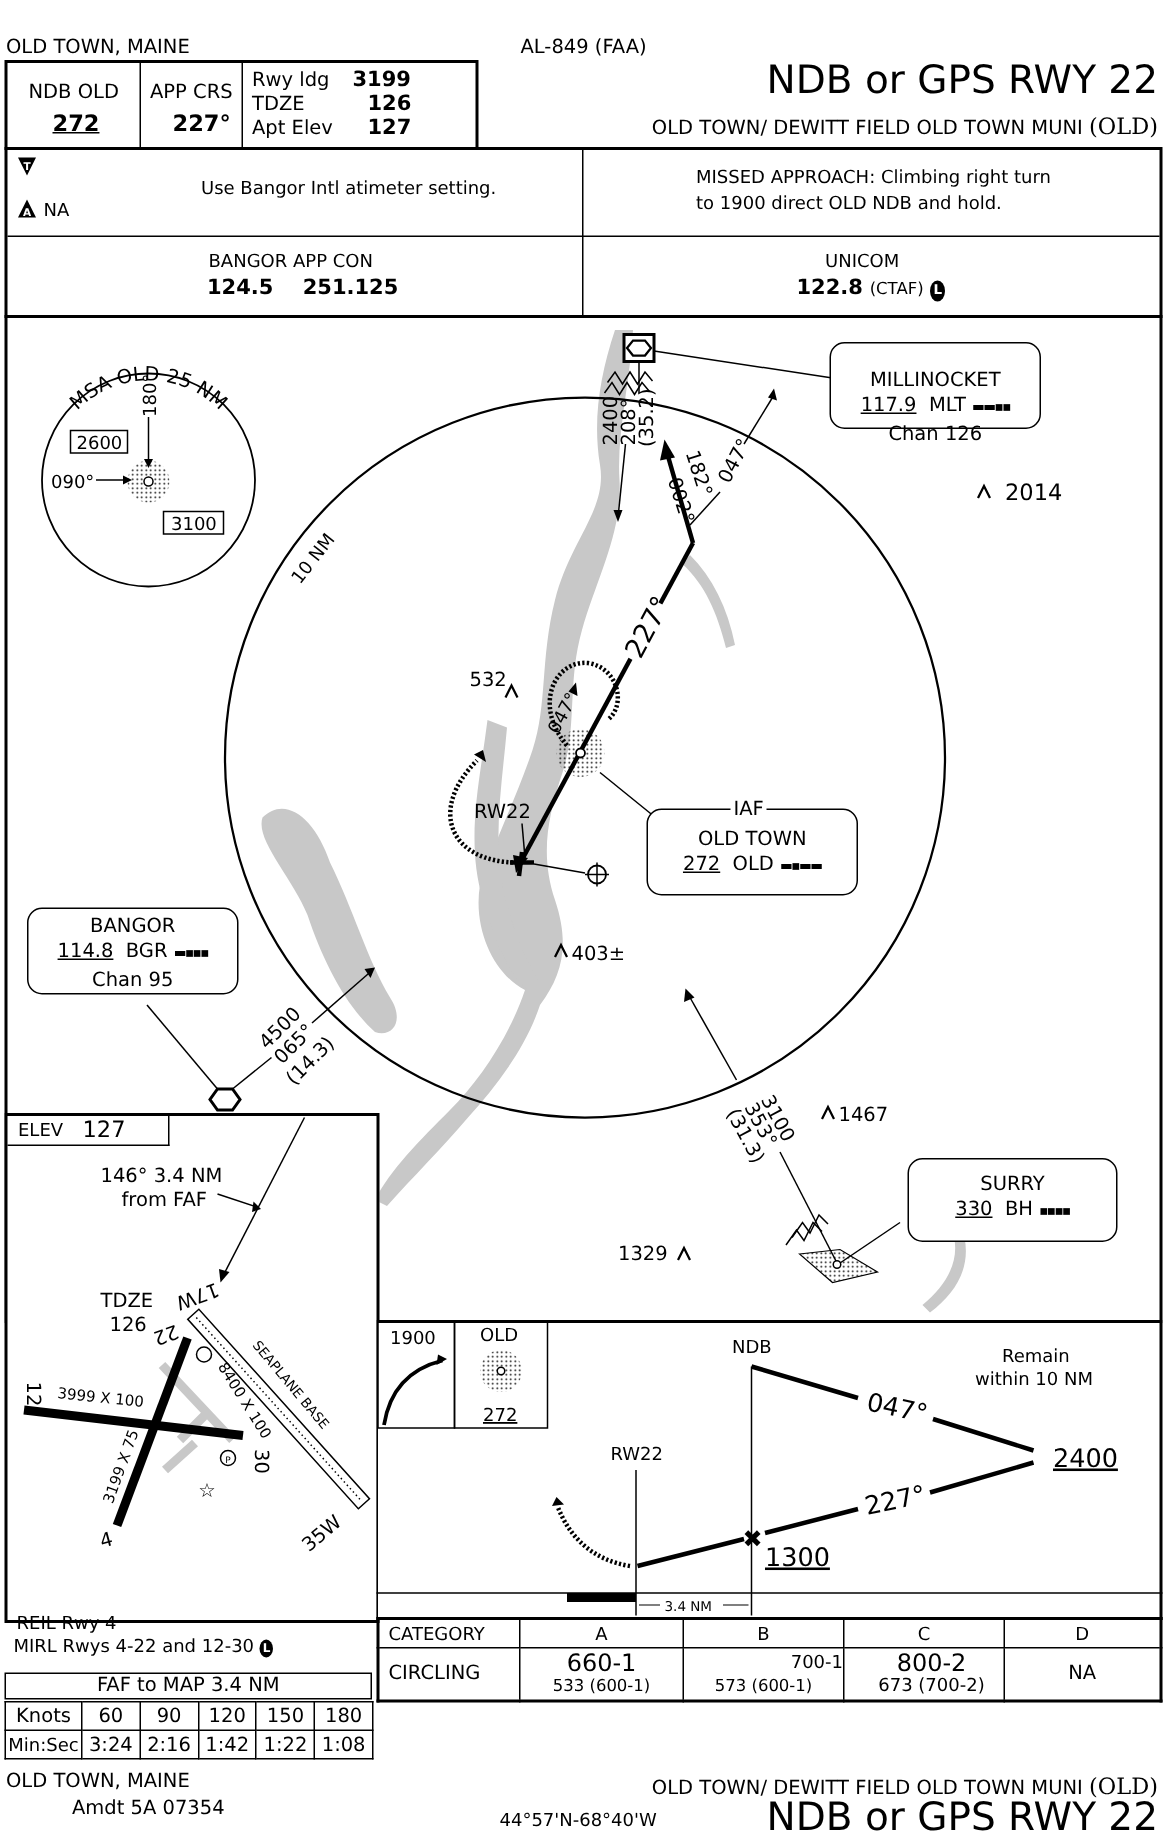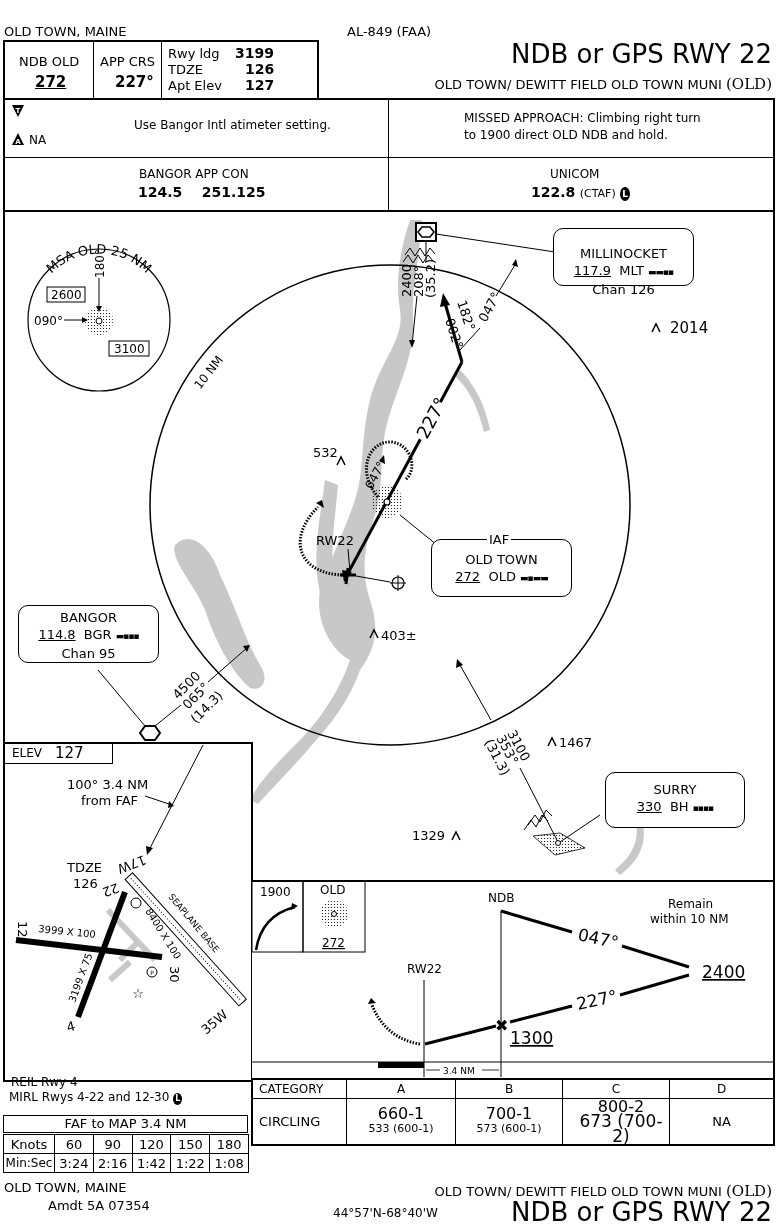--- a/index.html
+++ b/index.html
@@ -206,21 +206,21 @@
 
 <div class="callout" style="left:605px;top:772px;width:140px;height:56px;padding-top:8px;">
   <div>SURRY</div>
   <div><span class="u">330</span>&nbsp; <span>BH</span> <span style="font-size:9px;letter-spacing:-1px;">▪▪▪▪</span></div>
 </div>
 
 <div class="box" style="left:3px;top:742px;width:250px;height:340px;background:#fff;">
   <div class="abs" style="left:0;top:0;width:108px;height:20px;border-right:1px solid #000;border-bottom:1px solid #000;box-sizing:border-box;"></div>
   <div class="t" style="left:7px;top:2px;font-size:12px;">ELEV</div>
   <div class="t" style="left:50px;top:0px;font-size:15px;">127</div>
-  <div class="t" style="left:62px;top:33px;font-size:13px;">100° 3.4 NM</div>
+  <div class="t" style="left:62px;top:33px;font-size:13px;">146° 3.4 NM</div>
   <div class="t" style="left:76px;top:49px;font-size:13px;">from FAF</div>
   <div class="t" style="left:62px;top:116px;font-size:13px;">TDZE</div>
   <div class="t" style="left:68px;top:132px;font-size:13px;">126</div>
   <div class="t" style="left:6px;top:331px;font-size:12px;">REIL Rwy 4</div>
 </div>
 
 <svg class="abs" style="left:0;top:0;" width="778" height="1232" viewBox="0 0 778 1232">
 
   <line x1="203" y1="745" x2="149" y2="850" stroke="#000" stroke-width="1"></line>
   <polygon points="146,846 153,848 147,855" fill="#000"></polygon>
@@ -326,26 +326,26 @@
     <td style="width:106px;font-size:12px;">C</td>
     <td style="font-size:12px;">D</td>
   </tr>
   <tr style="height:36px;">
     <td style="text-align:left;padding-left:6px;">CIRCLING</td>
     <td style="line-height:15px;">
       <div style="font-size:16px;">660-1</div>
       <div style="font-size:11px;">533 (600-1)</div>
     </td>
     <td style="line-height:15px;">
-      <div style="font-size:16px;">700-1</div>
+      <div style="font-size:12px;text-align:right;">700-1</div>
       <div style="font-size:11px;">573 (600-1)</div>
     </td>
     <td style="line-height:15px;padding-left:10px;">
       <div style="font-size:16px;">800-2</div>
-      <div style="font-size:17px;">673 (700-2)</div>
+      <div style="font-size:12px;">673 (700-2)</div>
     </td>
     <td>NA</td>
   </tr>
 </tbody>
   </table>
 
 <div class="t" style="left:4px;top:1180px;font-size:13px;">OLD TOWN, MAINE</div>
 <div class="t" style="left:4px;top:1198px;font-size:13px;margin-left:44px;">Amdt 5A  07354</div>
 <div class="t" style="left:333px;top:1206px;font-size:12px;">44°57'N-68°40'W</div>
 <div class="t" style="right:6px;top:1182px;font-size:13px;">

